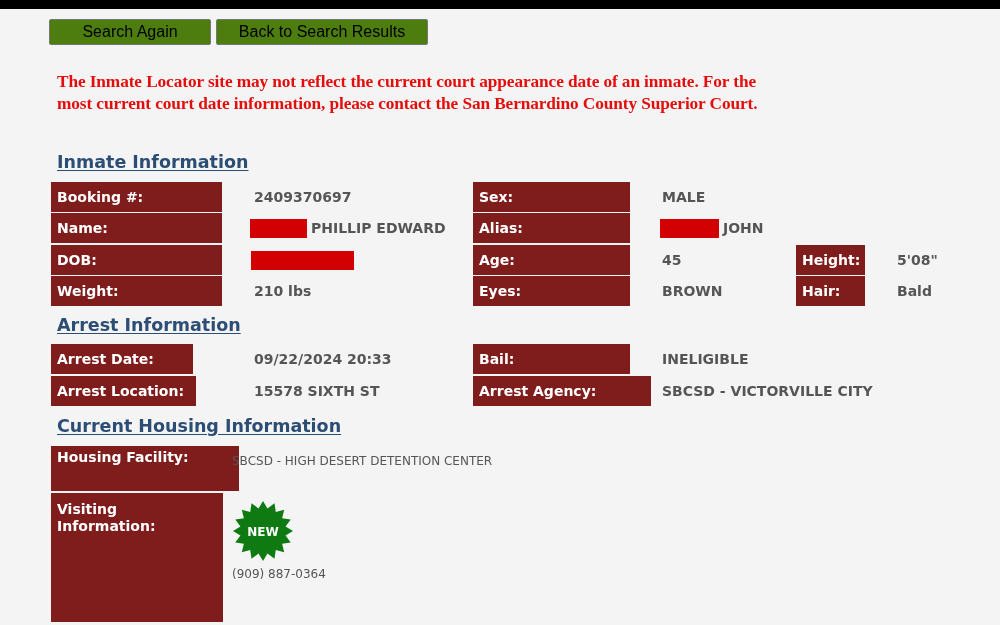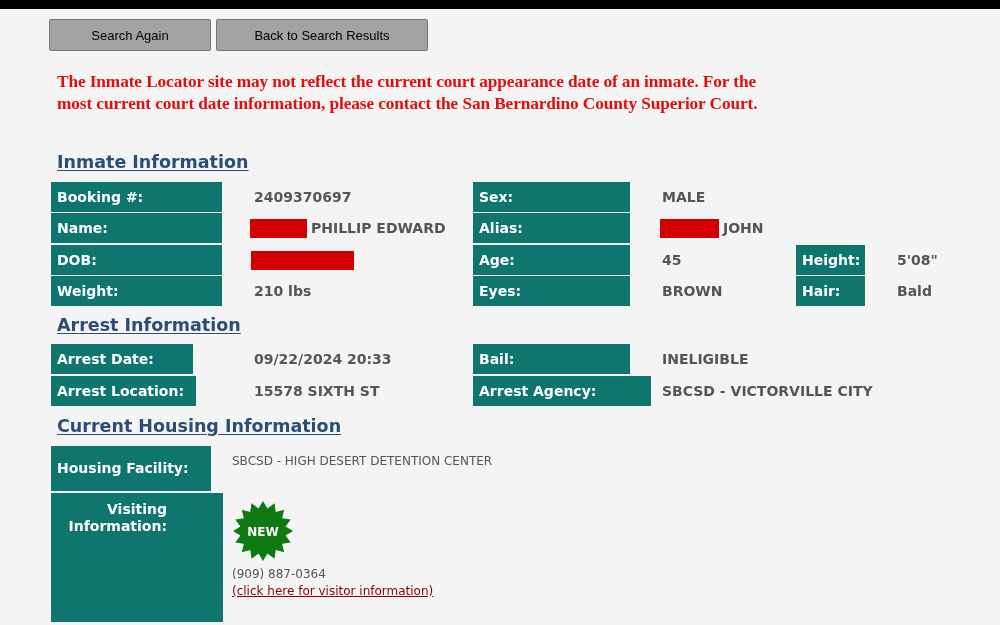--- a/index.html
+++ b/index.html
@@ -5,42 +5,42 @@
   * { box-sizing: border-box; }
   html, body { margin: 0; padding: 0; }
   body {
     width: 1000px; height: 625px; overflow: hidden;
     background: #f4f4f4;
     font-family: "DejaVu Sans", sans-serif;
     position: relative;
   }
   .topbar { position: absolute; left: 0; top: 0; width: 1000px; height: 9px; background: #000; }
   .btn {
-    position: absolute; top: 19px; height: 32px;
-    background: #a3a3a3; border: 1px solid #767676; border-radius: 2px;
-    font-family: "Liberation Sans", sans-serif; font-size: 13px; color: #000;
+    position: absolute; top: 19px; height: 26px;
+    background: #4d7c0f; border: 1px solid #767676; border-radius: 2px;
+    font-family: "Liberation Sans", sans-serif; font-size: 16px; color: #000;
     display: flex; align-items: center; justify-content: center; cursor: pointer;
   }
   #btn-search-again { left: 49px; width: 162px; }
   #btn-back { left: 216px; width: 212px; }
   .notice {
     position: absolute; left: 57px; top: 71px; width: 720px;
     color: #e50c0c; font-weight: bold; font-size: 17.3px; line-height: 22px;
     letter-spacing: -0.1px;
     font-family: Liberation Serif, serif;
   }
   .section-title {
     position: absolute; left: 57px;
     color: #2c4d74; font-weight: bold; font-size: 17.5px; text-decoration: underline;
     text-underline-offset: 2px;
   }
   .lbl {
-    position: absolute; background: #0f766e; color: #fff;
+    position: absolute; background: #7f1d1d; color: #fff;
     font-weight: bold; font-size: 14px; padding-left: 6px;
-    display: flex; align-items: center; height: 30px; text-align: right;
+    display: flex; align-items: center; height: 30px;
   }
   .val {
     position: absolute; color: #555; font-weight: bold; font-size: 14px;
     display: flex; align-items: center; height: 30px; margin-left: 24px;
   }
   .redact { display: inline-block; background: #d20000; height: 19px; margin-right: 4px; }
   .lbl.tall { align-items: flex-start; padding-top: 6px; line-height: 17px; }
   .housing-val { position: absolute; left: 232px; font-size: 12px; font-weight: normal; line-height: 17px; }
   .housing-val .txt { color: #555; }
   .link-red { color: #8b0000; text-decoration: underline; cursor: pointer; }
@@ -106,30 +106,29 @@
 <div class="val" style="left:230px;top:376px">15578 SIXTH ST</div>
 
 <div class="lbl" style="left:473px;top:344px;width:157px">Bail:</div>
 <div class="val" style="left:638px;top:344px">INELIGIBLE</div>
 
 <div class="lbl" style="left:473px;top:376px;width:178px">Arrest Agency:</div>
 <div class="val" style="left:638px;top:376px">SBCSD - VICTORVILLE CITY</div>
 
 <div class="section-title" style="top:416px">Current Housing Information</div>
 
-<div class="lbl tall" style="left:51px;top:446px;width:160px;height:45px;padding-top:14px">Housing Facility:</div>
+<div class="lbl tall" style="left:51px;top:446px;width:188px;height:45px;padding-top:3px">Housing Facility:</div>
 <div class="housing-val" style="top:453px">
   <div class="txt">SBCSD - HIGH DESERT DETENTION CENTER</div>
 </div>
 
 <div class="lbl tall" style="left:51px;top:493px;width:172px;height:129px;padding-top:8px;width:172px">
   <span style="width:110px;display:block">Visiting Information:</span>
 </div>
 
 <svg class="badge" viewBox="0 0 62 62">
   <polygon id="star" fill="#0f7a12" points="31.00,1.00 35.49,8.44 42.48,3.28 43.78,11.88 52.21,9.79 50.12,18.22 58.72,19.52 53.56,26.51 61.00,31.00 53.56,35.49 58.72,42.48 50.12,43.78 52.21,52.21 43.78,50.12 42.48,58.72 35.49,53.56 31.00,61.00 26.51,53.56 19.52,58.72 18.22,50.12 9.79,52.21 11.88,43.78 3.28,42.48 8.44,35.49 1.00,31.00 8.44,26.51 3.28,19.52 11.88,18.22 9.79,9.79 18.22,11.88 19.52,3.28 26.51,8.44"></polygon>
   <text x="31" y="36" text-anchor="middle" fill="#fff" font-family="DejaVu Sans, sans-serif" font-weight="bold" font-size="12">NEW</text>
 </svg>
 
 <div class="housing-val" style="top:566px">
   <div class="txt">(909) 887-0364</div>
-  <div><a class="link-red">(click here for visitor information)</a></div>
 </div>
 
 </body></html>

